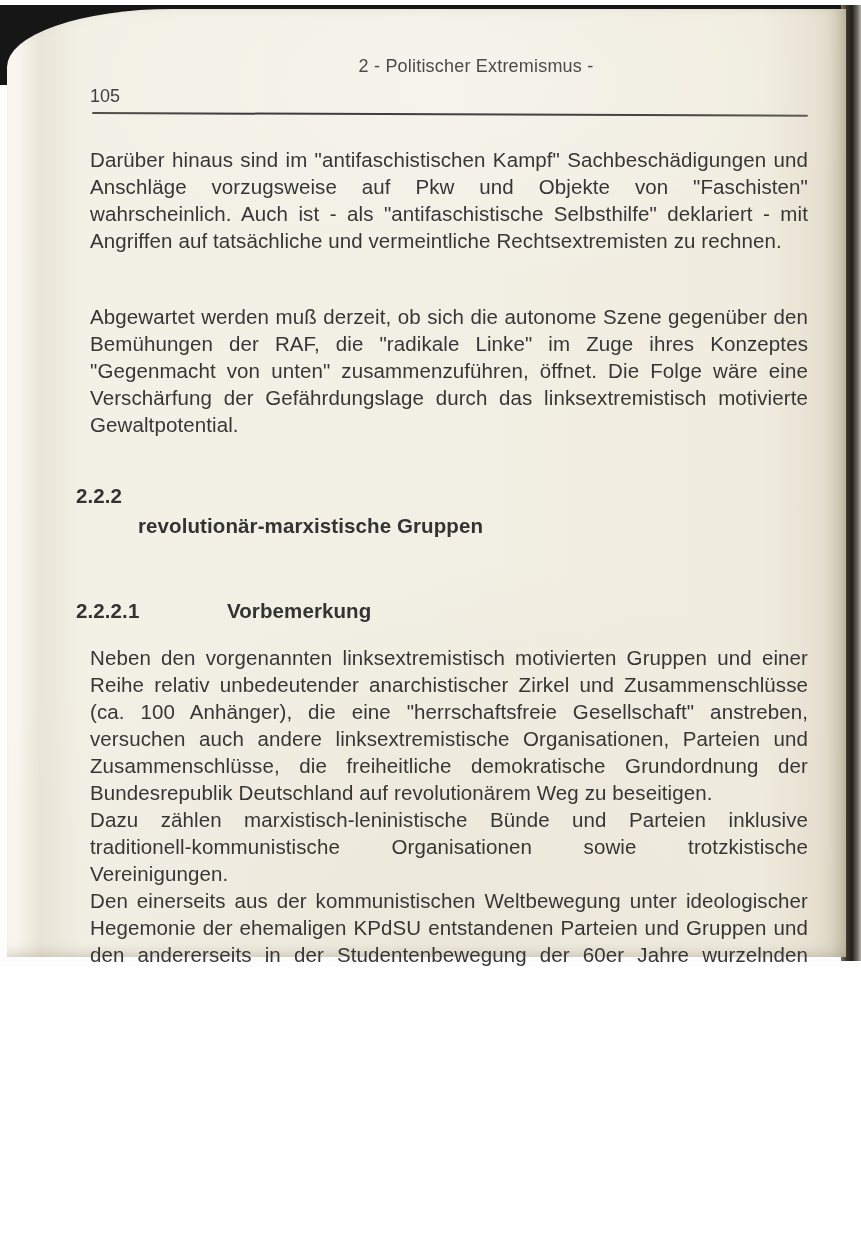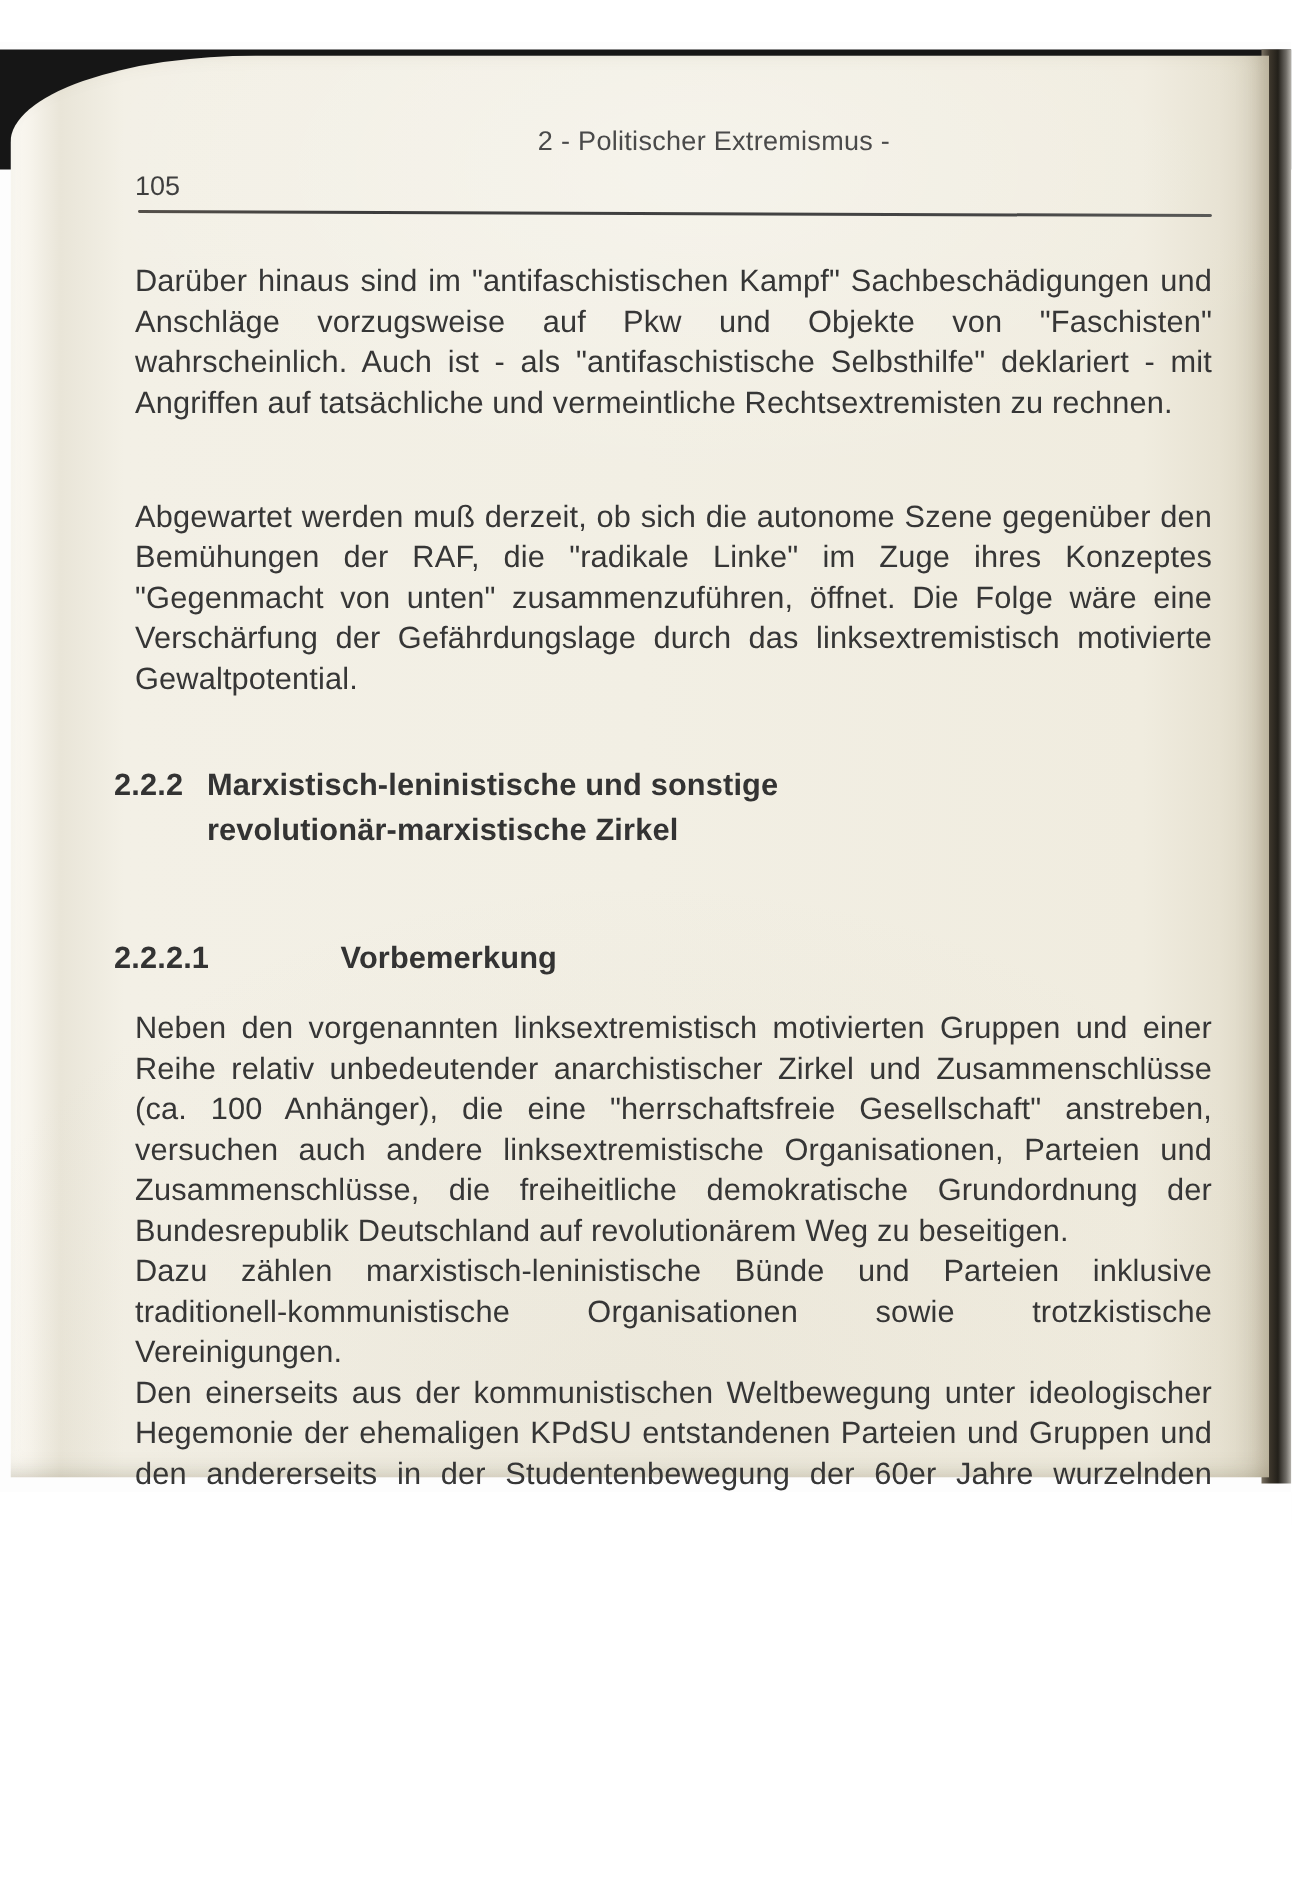--- a/index.html
+++ b/index.html
@@ -1,20 +1,19 @@
 <!DOCTYPE html>
 <html lang="de"><head>
 <meta charset="utf-8">
 <style>
   html,body{margin:0;padding:0;background:#ffffff;}
   .stage{
     position:relative;width:861px;height:967px;overflow:hidden;
     background:#fdfdfd;
     font-family:"Liberation Sans","DejaVu Sans",sans-serif;
-    margin-top:28px;
   }
   
   .top-black{
     position:absolute;left:0;top:5px;width:100%;height:80px;
     background:#161616;z-index:1;
   }
   .right-strip{
     position:absolute;right:0;top:5px;bottom:6px;width:20px;z-index:1;
     background:linear-gradient(90deg,#7a7263 0%,#3a342a 30%,#23201a 55%,#6f6c66 82%,#b9b6af 100%);
   }
@@ -101,22 +100,22 @@
 
     <div class="header-rule"></div>
 
     <div class="para p1">Darüber hinaus sind im "antifaschistischen Kampf" Sachbeschädigungen und Anschläge vorzugsweise auf Pkw und Objekte von "Faschisten" wahrscheinlich. Auch ist - als "antifaschistische Selbsthilfe" deklariert - mit Angriffen auf tatsächliche und vermeintliche Rechtsextremisten zu rechnen.</div>
 
     <div class="para p2">Abgewartet werden muß derzeit, ob sich die autonome Szene gegenüber den Bemühungen der RAF, die "radikale Linke" im Zuge ihres Konzeptes "Gegenmacht von unten" zusammenzuführen, öffnet. Die Folge wäre eine Verschärfung der Gefährdungslage durch das linksextremistisch motivierte Gewaltpotential.</div>
 
     <div class="heading h-222">
       <span class="h-num">2.2.2</span>
       <span class="h-title">
-        <span>Marxistisch-leninistische und sonstige</span><br>
-        <span>revolutionär-marxistische Zirkel</span>
+        <br>
+        <span>revolutionär-marxistische Gruppen</span>
       </span>
     </div>
 
     <div class="heading h-2221">
       <span class="h-num-wide">2.2.2.1</span>
       <span class="h-title">Vorbemerkung</span>
     </div>
 
     <div class="para body-block">
       <p>Neben den vorgenannten linksextremistisch motivierten Gruppen und einer Reihe relativ unbedeutender anarchistischer Zirkel und Zusammenschlüsse (ca. 100 Anhänger), die eine "herrschaftsfreie Gesellschaft" anstreben, versuchen auch andere linksextremistische Organisationen, Parteien und Zusammenschlüsse, die freiheitliche demokratische Grundordnung der Bundesrepublik Deutschland auf revolutionärem Weg zu beseitigen.</p>

